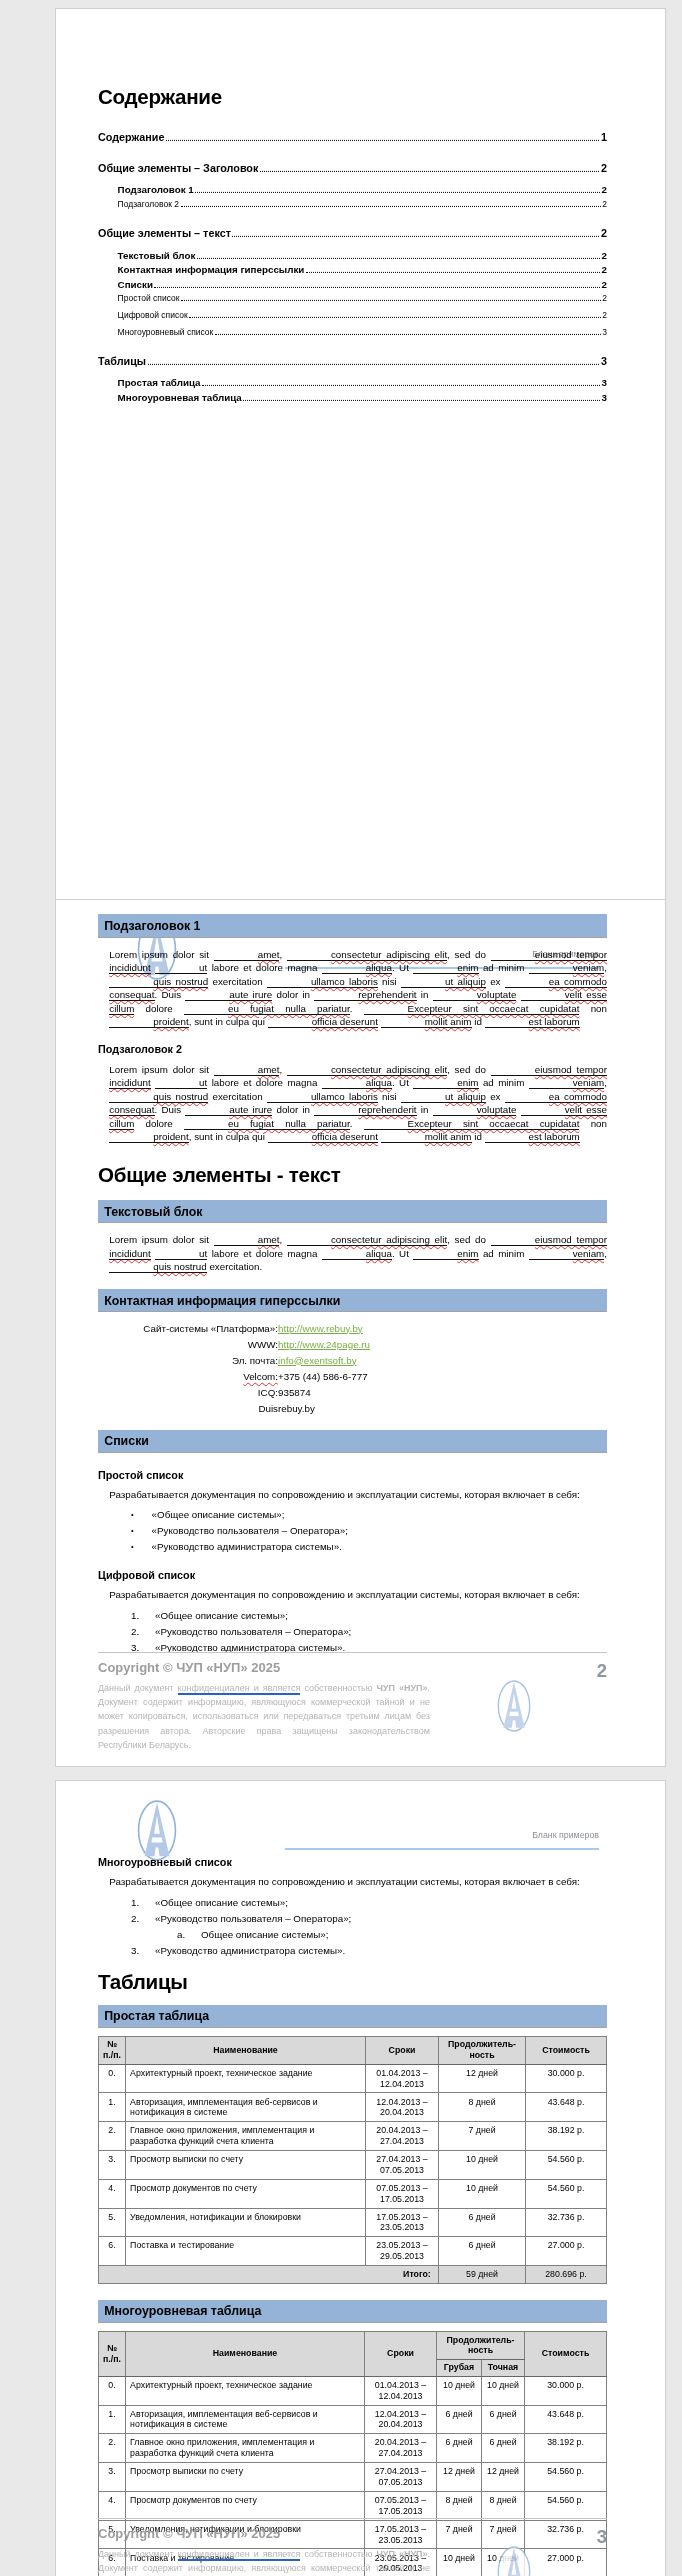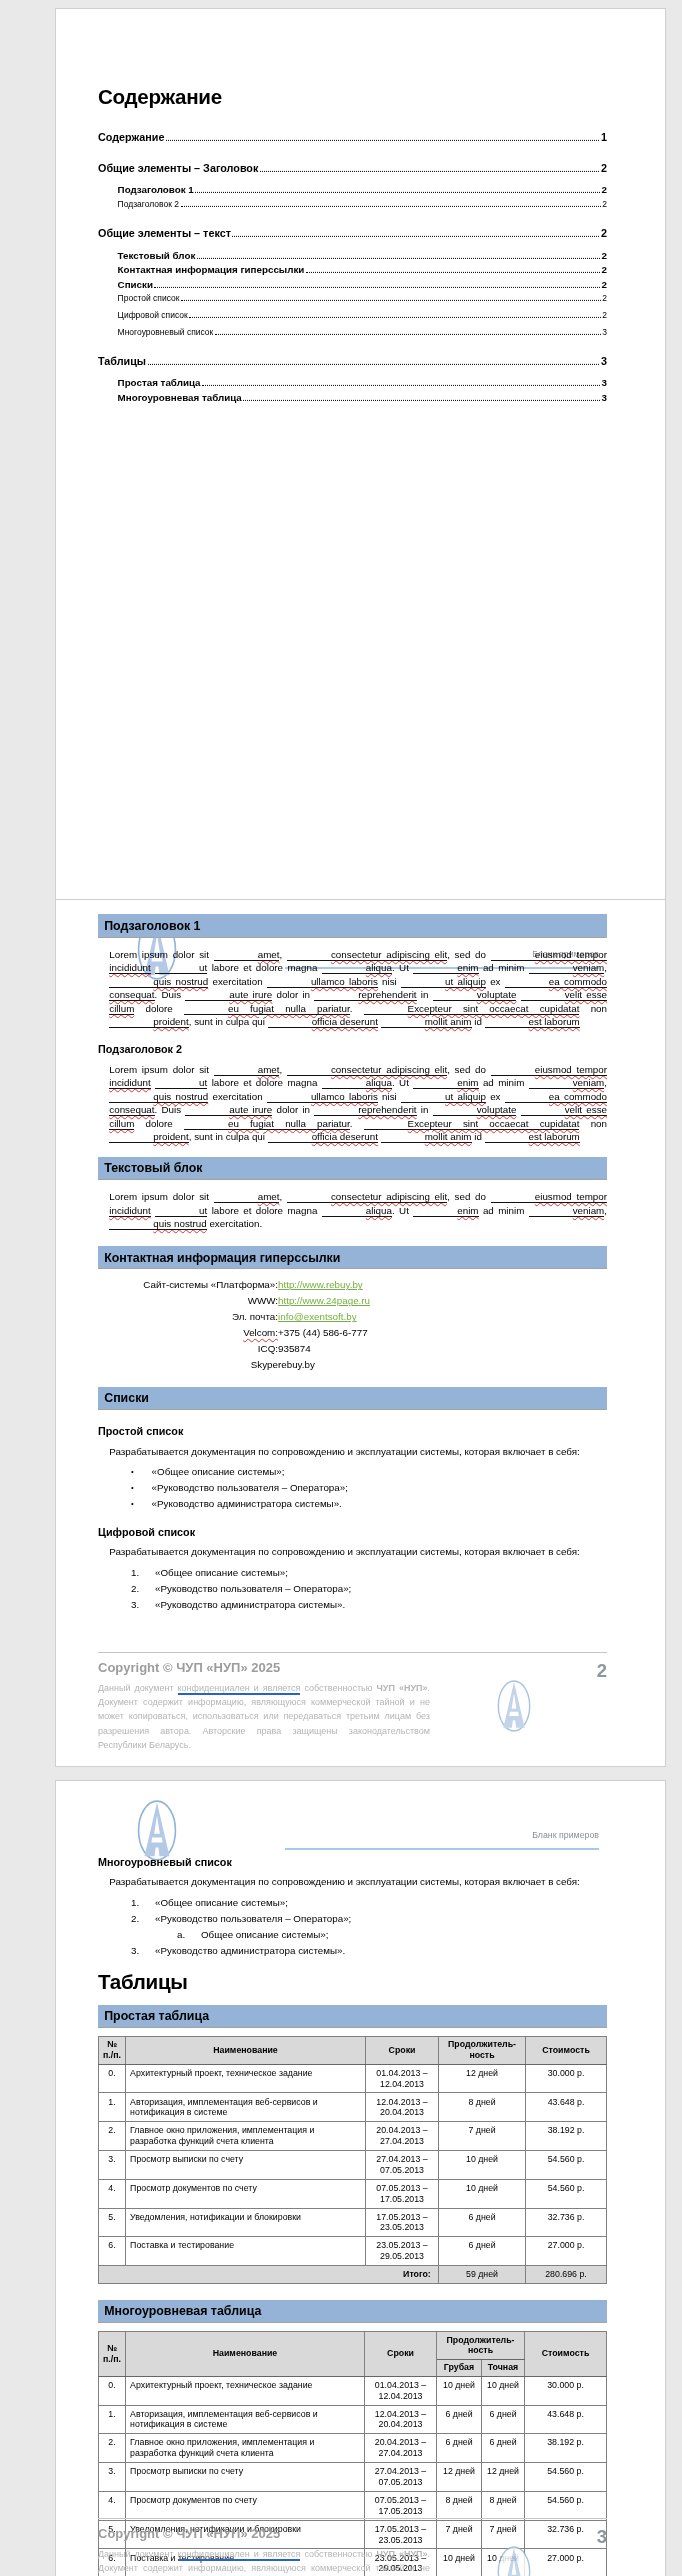--- a/index.html
+++ b/index.html
@@ -174,20 +174,21 @@
       <div class="brand-line"></div>
     </div>
     <div class="content">
 
       <div class="band mt28">Подзаголовок 1</div>
       <p class="para mt20"><span>Lorem ipsum dolor sit </span><span class="seg-u seg-w">amet</span><span>, </span><span class="seg-u seg-w">consectetur adipiscing elit</span><span>, sed do </span><span class="seg-u seg-w">eiusmod tempor incididunt</span><span> </span><span class="seg-u">ut</span><span> labore et dolore magna </span><span class="seg-u seg-w">aliqua</span><span>. Ut </span><span class="seg-u seg-w">enim</span><span> ad minim </span><span class="seg-u seg-w">veniam</span><span>, </span><span class="seg-u seg-w">quis nostrud</span><span> exercitation </span><span class="seg-u seg-w">ullamco laboris</span><span> nisi </span><span class="seg-u seg-w">ut aliquip</span><span> ex </span><span class="seg-u seg-w">ea commodo consequat</span><span>. Duis </span><span class="seg-u seg-w">aute irure</span><span> dolor in </span><span class="seg-u seg-w">reprehenderit</span><span> in </span><span class="seg-u seg-w">voluptate</span><span> </span><span class="seg-u seg-w">velit esse cillum</span><span> dolore </span><span class="seg-u seg-w">eu fugiat nulla pariatur</span><span>. </span><span class="seg-u seg-w">Excepteur sint occaecat cupidatat</span><span> non </span><span class="seg-u seg-w">proident</span><span>, sunt in culpa qui </span><span class="seg-u seg-w">officia deserunt</span><span> </span><span class="seg-u seg-w">mollit anim</span><span> id </span><span class="seg-u seg-w">est laborum</span></p>
 
       <h3 class="h3 mt28">Подзаголовок 2</h3>
       <p class="para mt16"><span>Lorem ipsum dolor sit </span><span class="seg-u seg-w">amet</span><span>, </span><span class="seg-u seg-w">consectetur adipiscing elit</span><span>, sed do </span><span class="seg-u seg-w">eiusmod tempor incididunt</span><span> </span><span class="seg-u">ut</span><span> labore et dolore magna </span><span class="seg-u seg-w">aliqua</span><span>. Ut </span><span class="seg-u seg-w">enim</span><span> ad minim </span><span class="seg-u seg-w">veniam</span><span>, </span><span class="seg-u seg-w">quis nostrud</span><span> exercitation </span><span class="seg-u seg-w">ullamco laboris</span><span> nisi </span><span class="seg-u seg-w">ut aliquip</span><span> ex </span><span class="seg-u seg-w">ea commodo consequat</span><span>. Duis </span><span class="seg-u seg-w">aute irure</span><span> dolor in </span><span class="seg-u seg-w">reprehenderit</span><span> in </span><span class="seg-u seg-w">voluptate</span><span> </span><span class="seg-u seg-w">velit esse cillum</span><span> dolore </span><span class="seg-u seg-w">eu fugiat nulla pariatur</span><span>. </span><span class="seg-u seg-w">Excepteur sint occaecat cupidatat</span><span> non </span><span class="seg-u seg-w">proident</span><span>, sunt in culpa qui </span><span class="seg-u seg-w">officia deserunt</span><span> </span><span class="seg-u seg-w">mollit anim</span><span> id </span><span class="seg-u seg-w">est laborum</span></p>
 
+      <h1 class="h1 mt40">Общие элементы - текст</h1>
 
       <div class="band mt26">Текстовый блок</div>
       <p class="para mt20"><span>Lorem ipsum dolor sit </span><span class="seg-u seg-w">amet</span><span>, </span><span class="seg-u seg-w">consectetur adipiscing elit</span><span>, sed do </span><span class="seg-u seg-w">eiusmod tempor incididunt</span><span> </span><span class="seg-u">ut</span><span> labore et dolore magna </span><span class="seg-u seg-w">aliqua</span><span>. Ut </span><span class="seg-u seg-w">enim</span><span> ad minim </span><span class="seg-u seg-w">veniam</span><span>, </span><span class="seg-u seg-w">quis nostrud</span><span> exercitation.</span></p>
 
       <div class="band mt30">Контактная информация гиперссылки</div>
       <div class="contacts mt22" id="contacts">
           <div class="contact-row">
             <span class="contact-label">Сайт-системы «Платформа»:</span>
             <span class="contact-link">http://www.rebuy.by</span>
           </div>
@@ -201,21 +202,21 @@
           </div>
           <div class="contact-row">
             <span class="contact-label seg-w">Velcom:</span>
             <span>+375 (44) 586-6-777</span>
           </div>
           <div class="contact-row">
             <span class="contact-label">ICQ:</span>
             <span>935874</span>
           </div>
           <div class="contact-row">
-            <span class="contact-label">Skype</span>
+            <span class="contact-label">Duis</span>
             <span>rebuy.by</span>
           </div>
         </div>
 
       <div class="band mt30">Списки</div>
 
       <h3 class="h3 mt30">Простой список</h3>
       <p class="para mt14">Разрабатывается документация по сопровождению и эксплуатации системы, которая включает в себя:</p>
       <div class="dlist mt14">
           <div class="li-row li-ind1 li-bullet">

